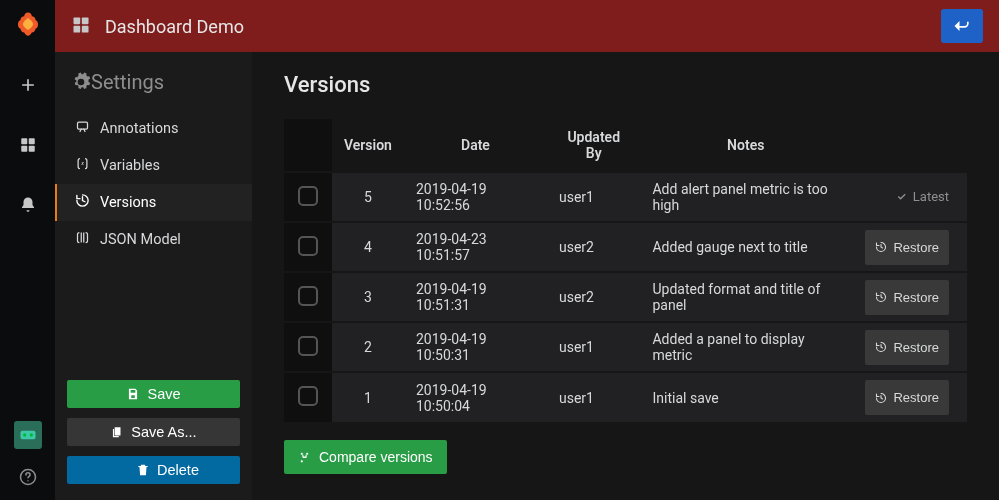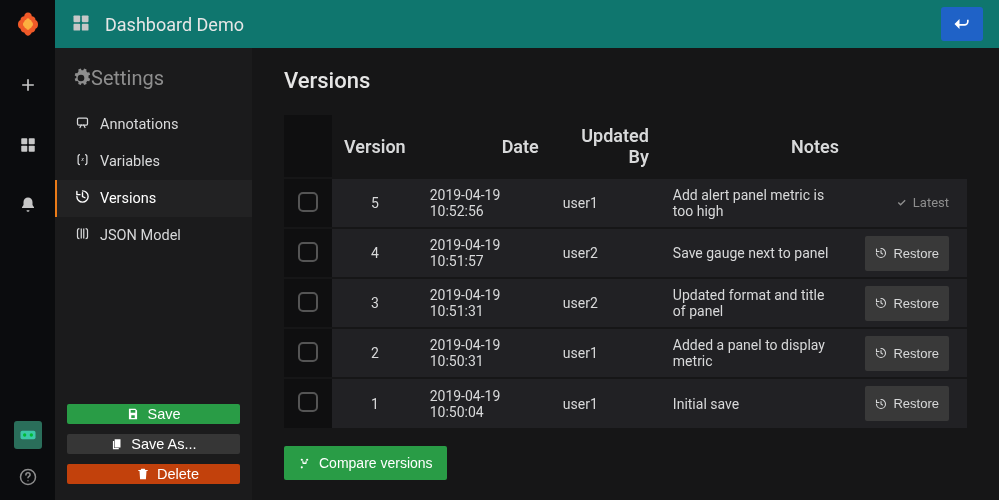--- a/index.html
+++ b/index.html
@@ -25,21 +25,21 @@
   }
   .navrail .logo { width: 34px; height: 34px; display:flex; align-items:center; justify-content:center; }
   .navrail .rail-icon { width: 34px; height: 34px; display:flex; align-items:center; justify-content:center; color:#c7c7c7; margin-top: 18px; }
   .navrail .rail-bottom { position: absolute; bottom: 10px; display:flex; flex-direction:column; align-items:center; gap:18px; }
   .navrail .avatar { width: 28px; height:28px; border-radius:3px; background:#2a6e5a; display:flex; align-items:center; justify-content:center; }
   .navrail .avatar svg { width:20px; height:20px; }
 
   .main { flex:1; display:flex; flex-direction:column; }
   .topbar {
     height: 52px;
-    background: #0f766e;
+    background: #7f1d1d;
     display:flex;
     align-items:center;
     padding: 0 16px;
     gap: 14px;
   }
   .topbar .grid-icon { color:#c7c7c7; }
   .topbar .title { font-size: 18px; color:#e6e6e6; font-weight:400; }
   .topbar .spacer { flex:1; }
   .back-btn {
     background:#1f62c7;
@@ -77,39 +77,39 @@
   .sidemenu li.active {
     border-left: 2px solid #eb7b18;
     background: rgba(255,255,255,0.03);
     color:#fff;
   }
   .sidemenu li svg { width:15px; height:15px; flex-shrink:0; }
 
   .sidebar-actions { margin-top:auto; padding: 0 12px; display:flex; flex-direction:column; gap:10px; }
   .btn {
     border:none; border-radius:2px;
-    height:20px;
+    height:28px;
     display:flex; align-items:center; justify-content:center; gap:7px;
     font-size:14.5px; font-weight:500;
     cursor:pointer;
     color:#fff;
   }
   .btn-green { background:#299c46; }
   .btn-dark { background:#363636; }
-  .btn-red { background:#c2410c;padding-left:28px; }
+  .btn-red { background:#0369a1;padding-left:28px; }
   .btn svg { width:14px; height:14px; }
 
   .content { flex:1; padding: 20px 32px; overflow:auto; }
   .content h1 { font-size: 22px; font-weight:500; color:#e6e6e6; margin-bottom: 22px; }
 
   table.versions { width:100%; border-collapse: collapse; }
   table.versions th {
-    text-align:right;
+    text-align:center;
     font-weight:600;
-    font-size:18px;
+    font-size:14px;
     color:#d8d9da;
     padding: 10px 12px;
   }
   table.versions td {
     padding: 0 12px;
     font-size:14px;
     color:#d8d9da;
     height:50px;
     border-top: 2px solid #161617;
   }
@@ -299,23 +299,23 @@
                 <td class="action-cell"><span class="latest-label">
                     <svg viewBox="0 0 24 24" fill="none" stroke="currentColor" stroke-width="3">
                       <path d="M5 12l5 5L20 7"></path>
                     </svg>
                     <span>Latest</span>
                   </span></td>
               </tr>
               <tr>
                 <td class="cb-cell"><span class="cb"></span></td>
                 <td class="ver-cell">4</td>
-                <td>2019-04-19 10:51:57</td>
+                <td>2019-04-23 10:51:57</td>
                 <td>user2</td>
-                <td>Save gauge next to panel</td>
+                <td>Added gauge next to title</td>
                 <td class="action-cell"><button class="restore-btn">
                     <svg viewBox="0 0 24 24" fill="none" stroke="currentColor" stroke-width="2.2">
                       <path d="M12 7v5l3 2M3 12a9 9 0 109-9" stroke-linecap="round"></path>
                       <path d="M3 4v5h5" stroke-linecap="round"></path>
                     </svg>
                     <span>Restore</span>
                   </button></td>
               </tr>
               <tr>
                 <td class="cb-cell"><span class="cb"></span></td>

